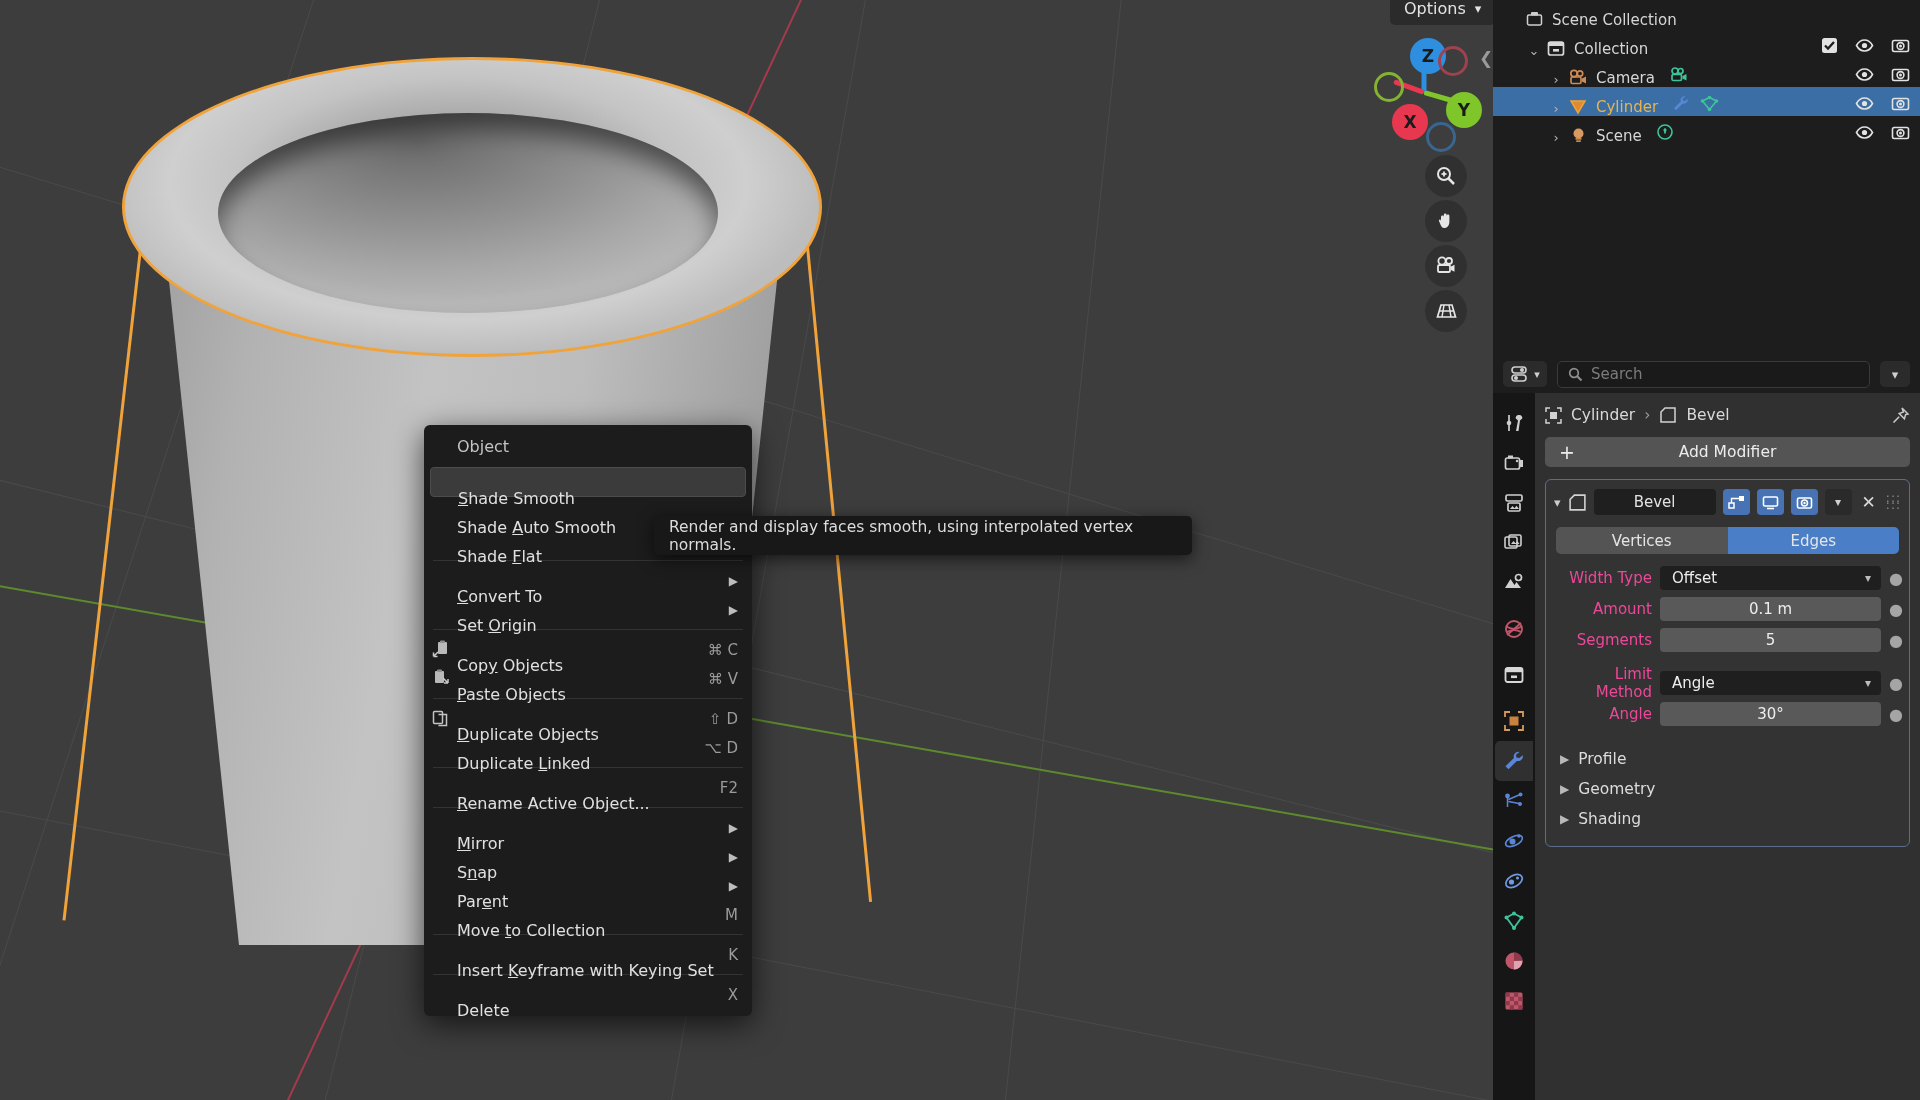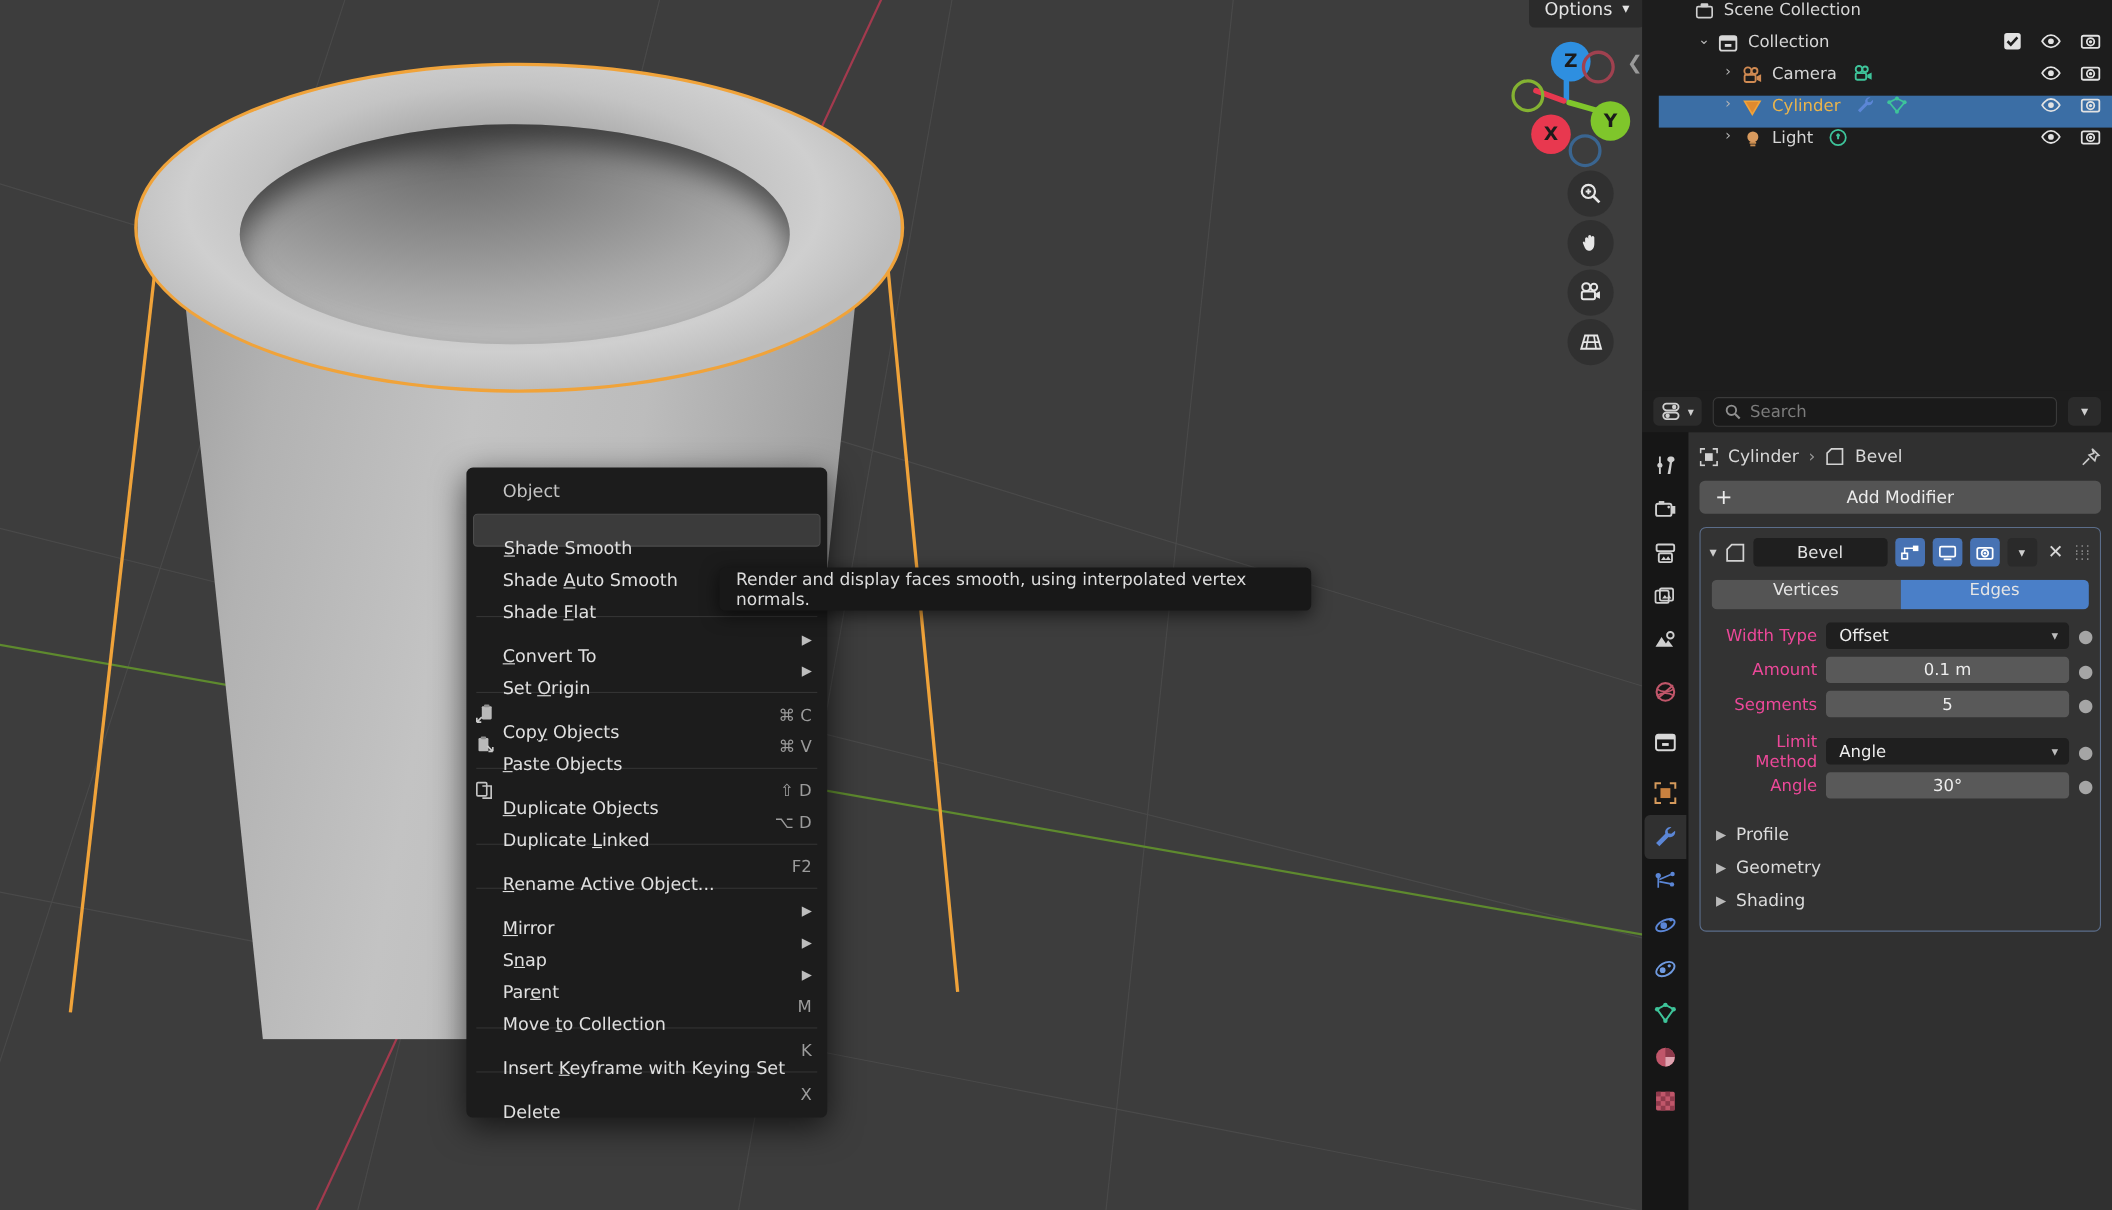--- a/index.html
+++ b/index.html
@@ -62,22 +62,22 @@
 
   
   #tooltip { position:absolute; left:654px; top:516px; width:538px; height:39px;
     background:#181818; border-radius:5px; display:flex; align-items:center;
     padding:0 15px; color:#dcdcdc; font-size:15.5px; z-index:70;
     box-shadow:0 4px 16px rgba(0,0,0,.6); }
 
   
   #outliner { position:absolute; left:1493px; top:0; width:427px; height:355px;
     background:#1d1d1d; overflow:hidden; }
-  .ol-row { display:flex; align-items:flex-start; height:29px; padding-left:8px;
-    position:relative; color:#d6d6d6; font-size:15px;margin-left:15px; }
+  .ol-row { display:flex; align-items:flex-end; height:29px; padding-left:8px;
+    position:relative; color:#d6d6d6; font-size:15px; }
   .ol-row.sel { background:#3b6ea5; }
   .ol-exp { width:22px; text-align:center; color:#b5b5b5; font-size:13px; }
   .ol-ico { width:22px; height:20px; margin-right:7px; display:flex;
     align-items:center; justify-content:center; }
   .ol-name { white-space:nowrap; }
   .ol-name.active { color:#e9b44c; }
   .ol-mini { margin-left:14px; display:flex; gap:10px; align-items:center; }
   .ol-right { position:absolute; right:10px; display:flex; gap:17px; align-items:center; }
   .ol-indent { width:22px; }
 
@@ -109,21 +109,21 @@
     padding:7px 8px 12px 8px; }
   #mod-head { display:flex; align-items:center; gap:7px; height:30px; }
   #mod-name { flex:1; background:#1f1f1f; border-radius:4px; height:26px;
     display:flex; align-items:center; justify-content:center; color:#e2e2e2; font-size:15px; }
   .tg { width:27px; height:26px; border-radius:4px; display:flex; align-items:center;
     justify-content:center; }
   .tg.on { background:#4772b3; }
   .tg.off { background:#2a2a2a; }
   #seg-row { display:flex; margin:10px 2px 11px 2px; height:27px; border-radius:5px;
     overflow:hidden; }
-  .seg { flex:1; display:flex; align-items:flex-start; justify-content:center;
+  .seg { flex:1; display:flex; align-items:center; justify-content:center;
     font-size:15px; color:#e5e5e5; }
   .seg.a { background:#545454; }
   .seg.b { background:#4a7fc8; }
   .frow { display:flex; align-items:center; height:26px; margin-bottom:5px; gap:8px; }
   .flabel { width:98px; text-align:right; color:#ec4899; font-size:15px; flex:none; }
   .fval { flex:1; height:24px; border-radius:4px; display:flex; align-items:center;
     justify-content:center; color:#ededed; font-size:15px; position:relative; }
   .fval.num { background:#595959; }
   .fval.sel { background:#1f1f1f; justify-content:flex-start; padding-left:12px; }
   .fval .chev { position:absolute; right:10px; color:#bdbdbd; font-size:12px; }
@@ -414,21 +414,21 @@
         <span class="ol-indent"></span>
         <span class="ol-indent"></span>
         <span class="ol-exp">›</span>
         <span class="ol-ico">
           <svg width="17" height="17" viewBox="0 0 17 17">
             <circle cx="8.5" cy="6.5" r="5" fill="#d89a5e"></circle>
             <rect x="5.5" y="11" width="6" height="1.7" fill="#c98c4e"></rect>
             <rect x="6.2" y="13.3" width="4.6" height="1.7" fill="#c98c4e"></rect>
           </svg>
         </span>
-        <span class="ol-name">Light</span>
+        <span class="ol-name">Scene</span>
         <span class="ol-mini">
           <span><svg width="18" height="18" viewBox="0 0 18 18">
               <circle cx="9" cy="9" r="7" fill="none" stroke="#3ec49a" stroke-width="1.6"></circle>
               <path d="M9 5.5v5" stroke="#3ec49a" stroke-width="1.8"></path>
               <circle cx="9" cy="7" r="1.6" fill="#3ec49a"></circle>
             </svg></span>
         </span>
         <span class="ol-right">
           <span><svg width="19" height="15" viewBox="0 0 19 15">
               <path d="M1.5 7.5S4.5 2 9.5 2s8 5.5 8 5.5-3 5.5-8 5.5-8-5.5-8-5.5z" fill="none" stroke="#e2e2e2" stroke-width="1.6"></path>

